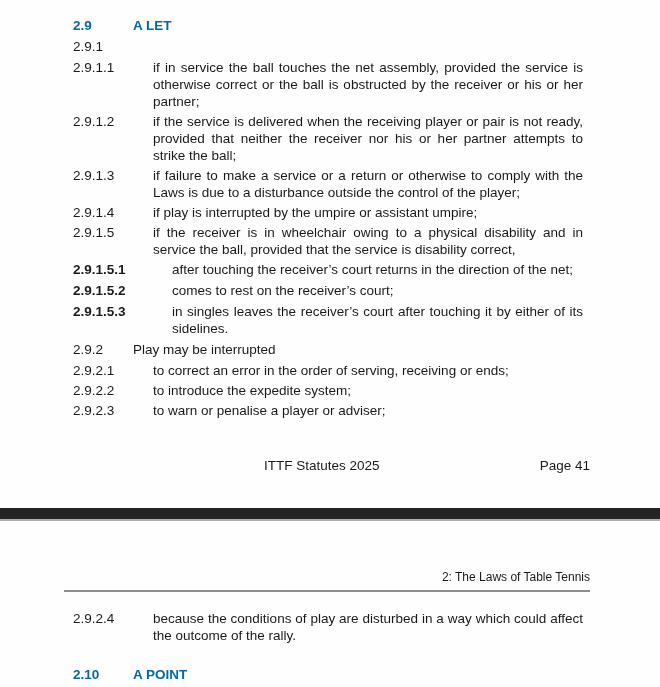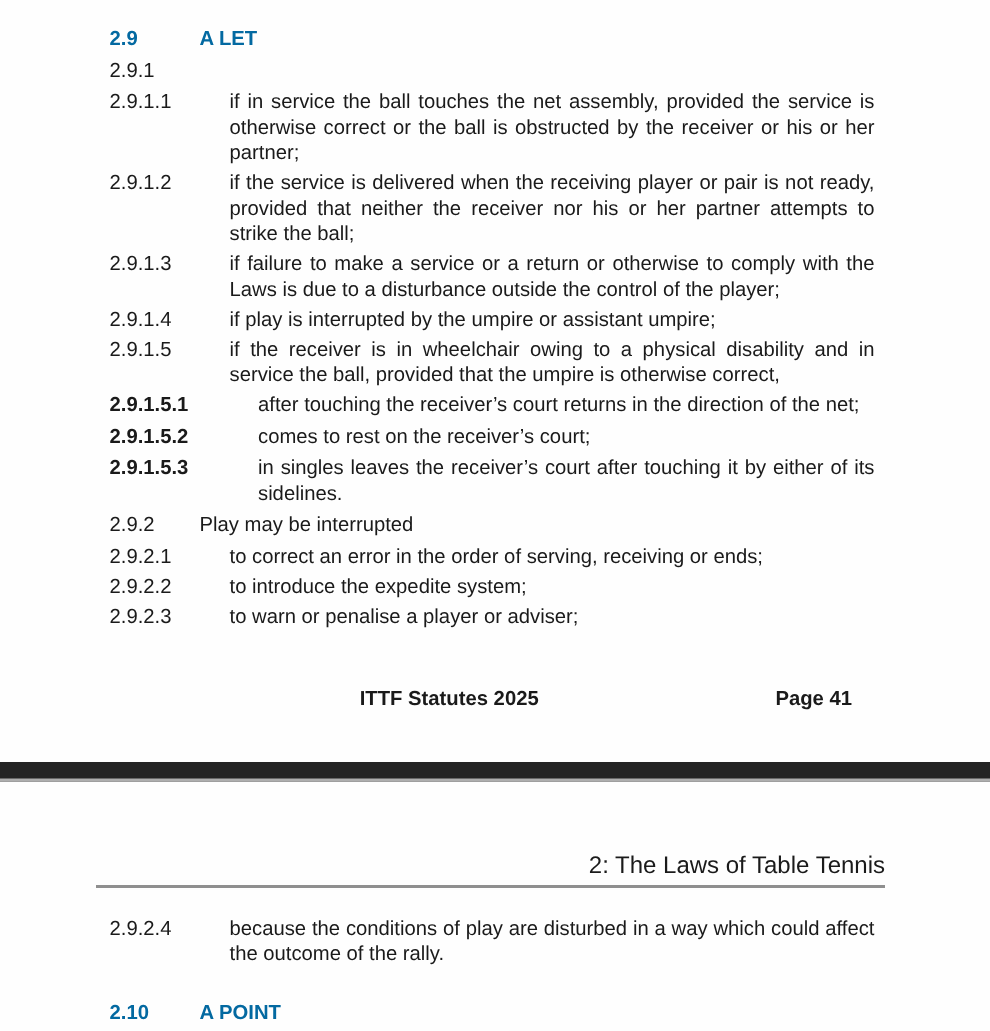--- a/index.html
+++ b/index.html
@@ -15,33 +15,33 @@
   .doc-item .num { flex:0 0 auto; white-space:nowrap; }
   .lvl-a .num { width:60px; }
   .lvl-b .num { width:80px; }
   .lvl-c .num { width:99px;font-weight:bold; }
   .doc-item .txt { flex:1 1 auto; text-align:justify; }
   .heading { margin-bottom:9px; }
   .heading .num, .heading .txt, .bold { font-weight:bold; color:#0369a1; }
   .lvl-a { margin-bottom:4px; }
   .lvl-c { margin-bottom:4px; }
   .page-footer {
-    position:absolute; top:457px; left:58px; width:510px;
-    display:flex; align-items:center;font-weight:bold;
+    position:absolute; top:457px; left:80px; width:510px;
+    display:flex; align-items:center;
   }
   .page-footer .footer-center { flex:1 1 auto; text-align:center; padding-left:24px; }
   .page-footer .footer-right { flex:0 0 auto; text-align:right; }
   .page-divider {
     position:absolute; top:508px; left:0; width:660px; height:13px;
     background:#242424; border-bottom:2px solid #aeaeae;
   }
   .running-header {
     position:absolute; top:569px; left:64px; width:526px;
     text-align:right; padding-bottom:4px;
-    border-bottom:2px solid #8f8f8f; font-size:16px;
+    border-bottom:2px solid #8f8f8f; font-size:12px;
   }
   .page2-items { position:absolute; top:610px; left:73px; width:510px; }
   .page2-items .gap-before-heading { margin-top:22px; }
 </style>
 </head>
 <body>
 
 <div id="canvas">
 
   <div class="doc-list">
@@ -70,21 +70,21 @@
       <span class="txt">if failure to make a service or a return or otherwise to comply with the Laws is due to a disturbance outside the control of the player;</span>
     </div>
 
     <div class="doc-item lvl-b">
       <span class="num">2.9.1.4</span>
       <span class="txt">if play is interrupted by the umpire or assistant umpire;</span>
     </div>
 
     <div class="doc-item lvl-b">
       <span class="num">2.9.1.5</span>
-      <span class="txt">if the receiver is in wheelchair owing to a physical disability and in service the ball, provided that the umpire is otherwise correct,</span>
+      <span class="txt">if the receiver is in wheelchair owing to a physical disability and in service the ball, provided that the service is disability correct,</span>
     </div>
 
     <div class="doc-item lvl-c">
       <span class="num">2.9.1.5.1</span>
       <span class="txt">after touching the receiver’s court returns in the direction of the net;</span>
     </div>
 
     <div class="doc-item lvl-c">
       <span class="num">2.9.1.5.2</span>
       <span class="txt">comes to rest on the receiver’s court;</span>

